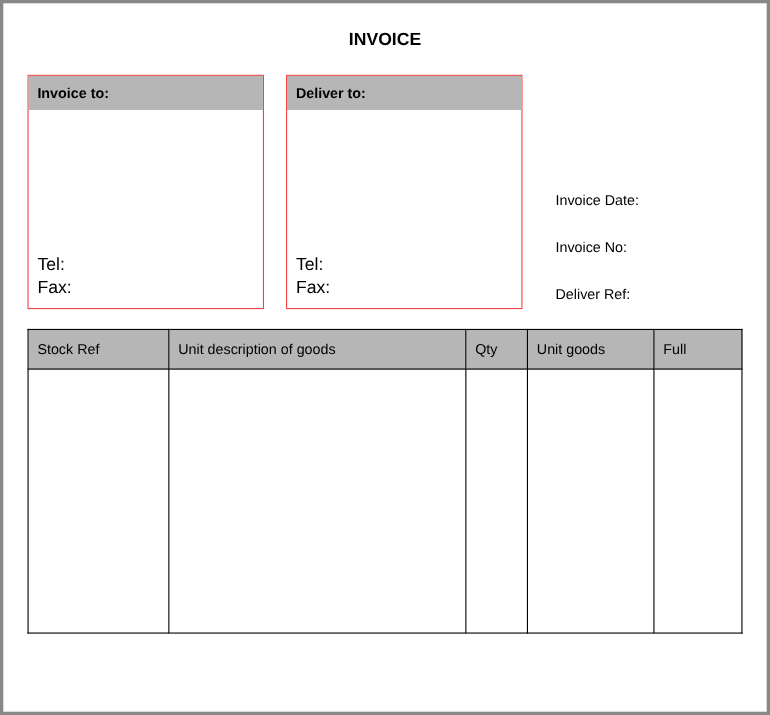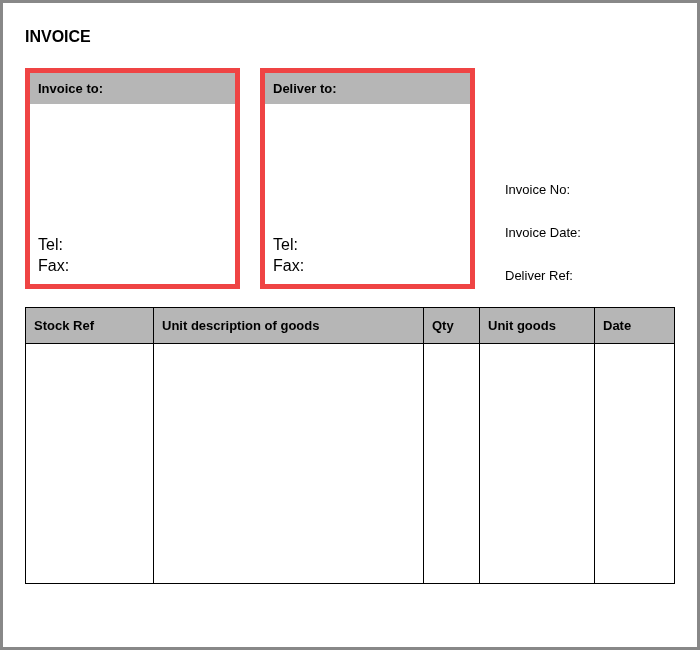--- a/index.html
+++ b/index.html
@@ -9,33 +9,34 @@
     }
     body {
       font-family: Arial, Helvetica, sans-serif;
       background: #fff;
       width: 700px;
       height: 650px;
       border: 3px solid #888;
       padding: 20px 22px;
     }
     .title {
+      text-align: center;
       font-weight: bold;
       font-size: 16px;
       margin-bottom: 22px;
       margin-top: 5px;
     }
     .top-row {
       display: flex;
       gap: 20px;
       margin-bottom: 18px;
     }
     .address-box {
       width: 215px;
-      border: 5px solid #ef4444;
+      border: 1px solid #ef4444;
       display: flex;
       flex-direction: column;
     }
     .address-header {
       background: #b6b6b6;
       font-weight: bold;
       font-size: 13px;
       padding: 8px 8px;
       border-bottom: 0;
     }
@@ -68,21 +69,21 @@
     }
     .items-table {
       width: 100%;
       border-collapse: collapse;
     }
     .items-table th {
       background: #b6b6b6;
       border: 1px solid #000;
       text-align: left;
       font-size: 13px;
-      font-weight: bold;
+      font-weight: normal;
       padding: 10px 8px;
     }
     .items-table td {
       border: 1px solid #000;
       height: 240px;
       padding: 6px 8px;
       vertical-align: top;
       font-size: 13px;
     }
     .col-stock { width: 128px; }
@@ -107,34 +108,34 @@
 
   <div class="address-box">
     <div class="address-header">Deliver to:</div>
     <div class="address-body">
       <div class="address-line">Tel:</div>
       <div class="address-line">Fax:</div>
     </div>
   </div>
 
   <div class="meta">
+    <div class="meta-line">Invoice Date:</div>
     <div class="meta-line">Invoice No:</div>
-    <div class="meta-line">Invoice Date:</div>
     <div class="meta-line">Deliver Ref:</div>
   </div>
 </div>
 
 <table class="items-table">
   <thead>
     <tr>
       <th class="col-stock">Stock Ref</th>
       <th class="col-desc">Unit description of goods</th>
       <th class="col-qty">Qty</th>
       <th class="col-unit">Unit goods</th>
-      <th class="col-total">Date</th>
+      <th class="col-total">Full</th>
     </tr>
   </thead>
   <tbody>
     <tr>
       <td></td>
       <td></td>
       <td></td>
       <td></td>
       <td></td>
     </tr>

